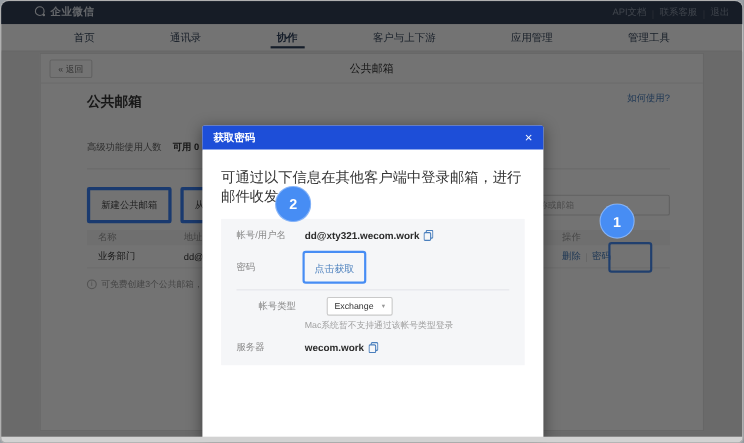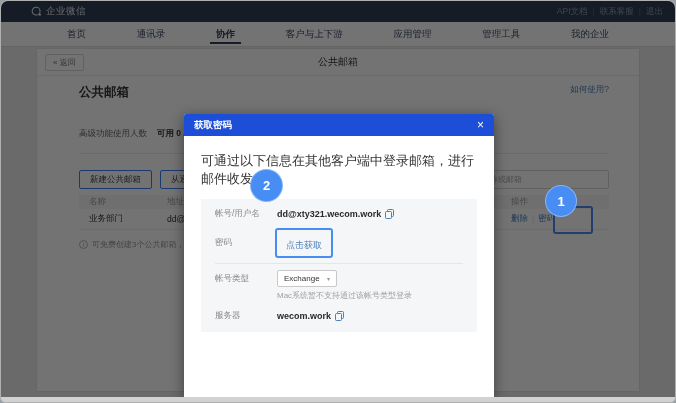--- a/index.html
+++ b/index.html
@@ -4,21 +4,21 @@
 <style>
   * { margin:0; padding:0; box-sizing:border-box; }
   html,body { background:#9aa0a6; }
   body { font-family:"Liberation Sans","DejaVu Sans",sans-serif; }
   .frame{ position:relative; width:676px; height:403px; margin:0 auto; background:#ebebeb;
           border:1px solid #b0b0b0; border-radius:8px 8px 5px 5px; overflow:hidden; }
 
   
   .topbar{ position:absolute; left:0; top:0; right:0; height:21px; background:#323f55;
            display:flex; align-items:center; padding:0 12px; z-index:2; }
-  .logo{ display:flex; align-items:center; gap:4px; margin-left:18px; }
+  .logo{ display:flex; align-items:center; gap:4px; margin-left:18px;font-weight:bold; }
   .logo-text{ color:#dfe4ec; font-size:9.5px; letter-spacing:.5px; }
   .topbar-links{ margin-left:auto; display:flex; align-items:center; gap:5px;
                  color:#8d98a9; font-size:8.5px;text-align:center; }
   .topbar-links .sep{ color:#5a6476; }
   .topbar-links span[data-interactable="true"]{ cursor:pointer; }
 
   
   .nav{ position:absolute; left:0; top:21px; right:0; height:25px; background:#ffffff;
         border-bottom:1px solid #dedede; display:flex; align-items:stretch;
         justify-content:space-between; padding:0 62px; z-index:2; }
@@ -40,21 +40,21 @@
   .section{ padding:8px 30px 0 42px; }
   .section-head{ display:flex; align-items:flex-start; }
   .section-title{ font-size:12.5px; font-weight:bold; color:#333; }
   .help-link{ margin-left:auto; font-size:8.5px; color:#4a7fbd; cursor:pointer; }
   .subtitle{ margin-top:5px; font-size:8.5px; color:#9a9a9a; }
   .learn-more{ color:#d9913f; cursor:pointer; }
   .usage-row{ margin-top:27px; font-size:8.5px; color:#666; display:flex; gap:10px; }
   .usage-value{ color:#333; font-weight:bold; }
   .hr{ margin-top:13px; border-top:1px solid #e8e8e8; }
   .toolbar{ margin-top:16px; display:flex; align-items:center; gap:8px; }
-  .tool-btn{ height:19px; padding:0 10px; background:#fff; border:1px solid #3b82f6;
+  .tool-btn{ height:33px; padding:0 10px; background:#fff; border:3px solid #3b82f6;
              border-radius:2px; font-size:8.5px; color:#444; display:flex;
              align-items:center; cursor:pointer; }
   .search-input{ margin-left:auto; width:150px; height:19px; border:1px solid #d5d5d5;
                  border-radius:2px; font-size:8px; color:#333; padding:0 6px;
                  font-family:inherit; }
   .search-input::placeholder{ color:#aaa; }
   .table{ margin-top:6px; font-size:8.5px; }
   .t-head{ display:flex; background:#f6f6f6; color:#999; height:14px; align-items:center;
            padding:0 10px; }
   .t-row{ display:flex; height:21px; align-items:center; padding:0 10px;
@@ -87,21 +87,21 @@
   .panel{ margin-top:11px; background:#f5f6f8; padding:7px 14px 10px 14px; }
   .m-row{ display:flex; align-items:center; }
   .m-label{ width:62px; flex:0 0 auto; font-size:8.5px; color:#888; }
   .m-value{ font-size:9px; font-weight:bold; color:#2a2a2a; display:flex;
             align-items:center; gap:4px; }
   .copy-icon{ display:inline-flex; cursor:pointer; }
   .m-link{ font-size:9px; color:#4a7fbd; cursor:pointer; }
   .row-account{ height:16px; }
   .row-password{ margin-top:6px; }
   .panel-divider{ margin-top:5px; border-top:1px solid #e4e6ea; }
-  .row-type{ margin-top:6px; }
+  .row-type{ margin-top:6px;margin-left:20px; }
   .dropdown{ width:60px; height:17px; background:#fff; border:1px solid #c9c9c9;
              border-radius:2px; display:inline-flex; align-items:center;
              justify-content:space-between; padding:0 6px; font-size:8px; color:#333;
              cursor:pointer; }
   .dropdown .caret{ color:#999; font-size:6px; }
   .type-note{ margin:3px 0 0 62px; font-size:8px; color:#a0a0a0; }
   .row-server{ margin-top:9px; }
 
   
   .badge{ position:absolute; width:33px; height:33px; border-radius:50%;
@@ -155,23 +155,20 @@
         <span class="tab-underline" data-interactable="false"></span>
       </div>
     <div class="nav-tab" data-interactable="true">
         <span data-interactable="false">客户与上下游</span>
       </div>
     <div class="nav-tab" data-interactable="true">
         <span data-interactable="false">应用管理</span>
       </div>
     <div class="nav-tab" data-interactable="true">
         <span data-interactable="false">管理工具</span>
-      </div>
-    <div class="nav-tab" data-interactable="true">
-        <span data-interactable="false">我的企业</span>
       </div>
   </div>
 
   <div class="card" data-interactable="false">
     <div class="card-header" data-interactable="false">
       <span class="back-btn" data-interactable="true">« 返回</span>
       <span class="page-title" data-interactable="false">公共邮箱</span>
     </div>
     <div class="section" data-interactable="false">
       <div class="section-head">

